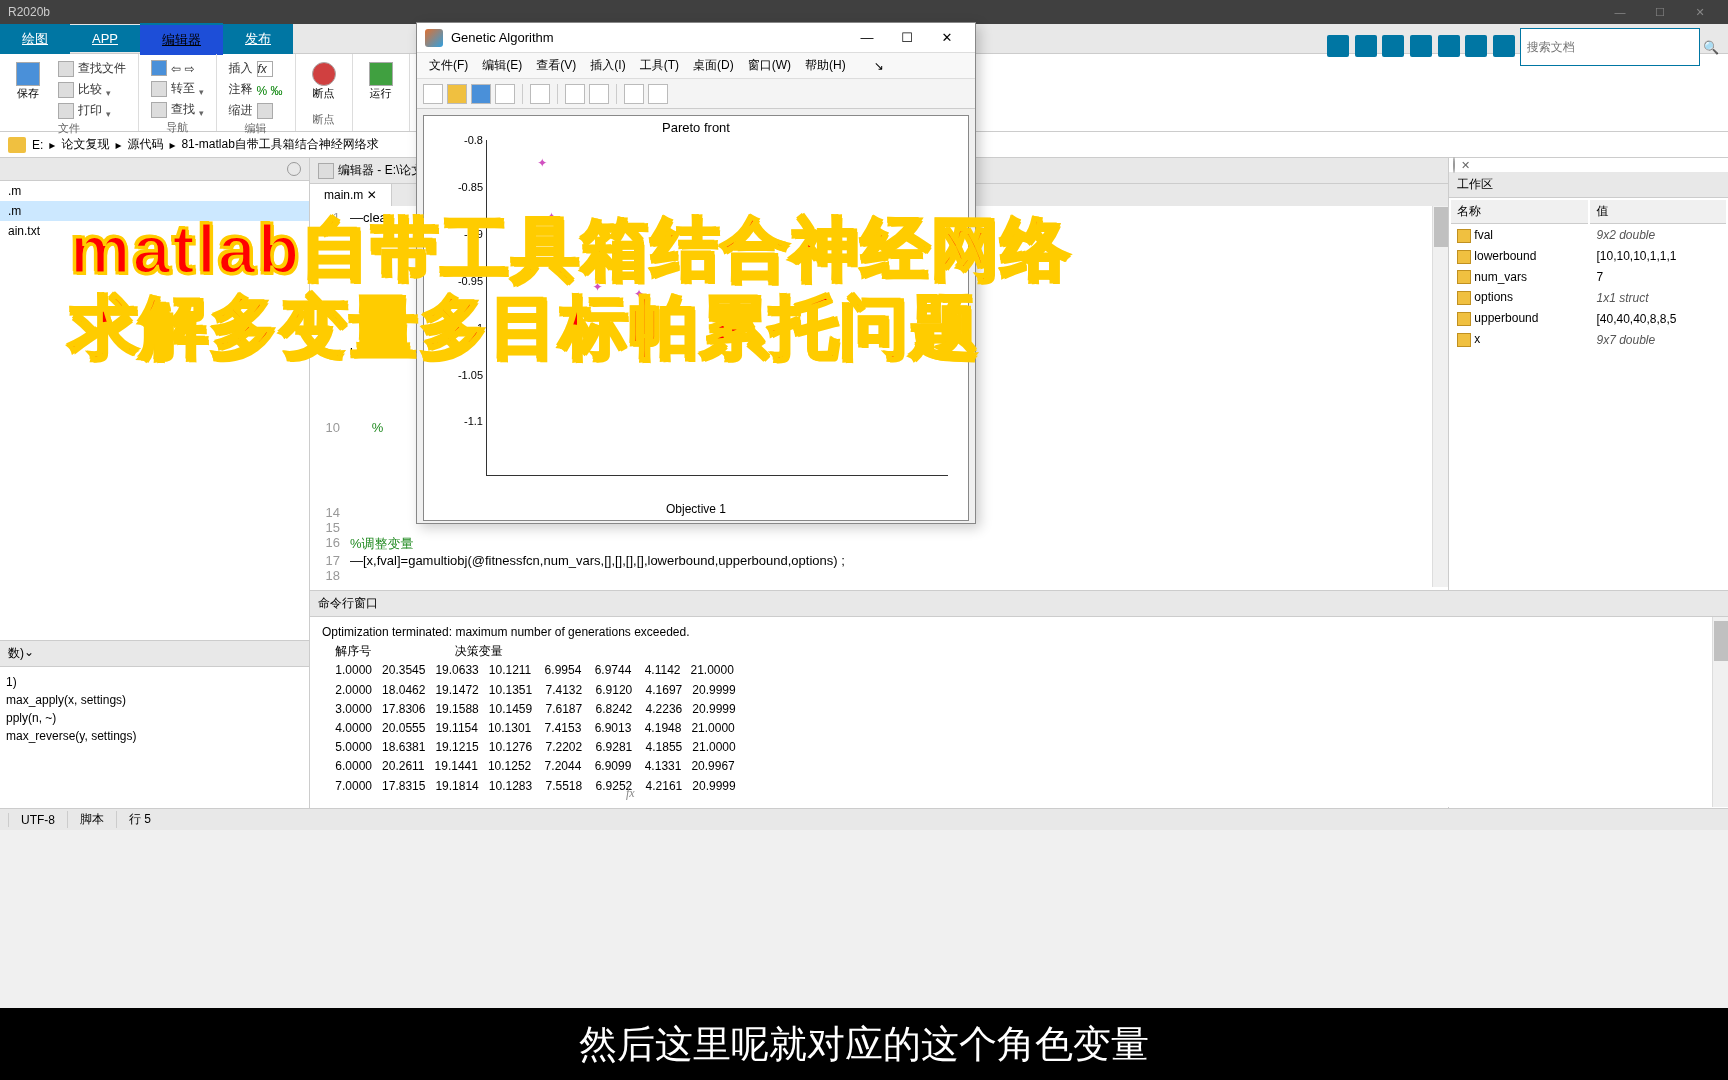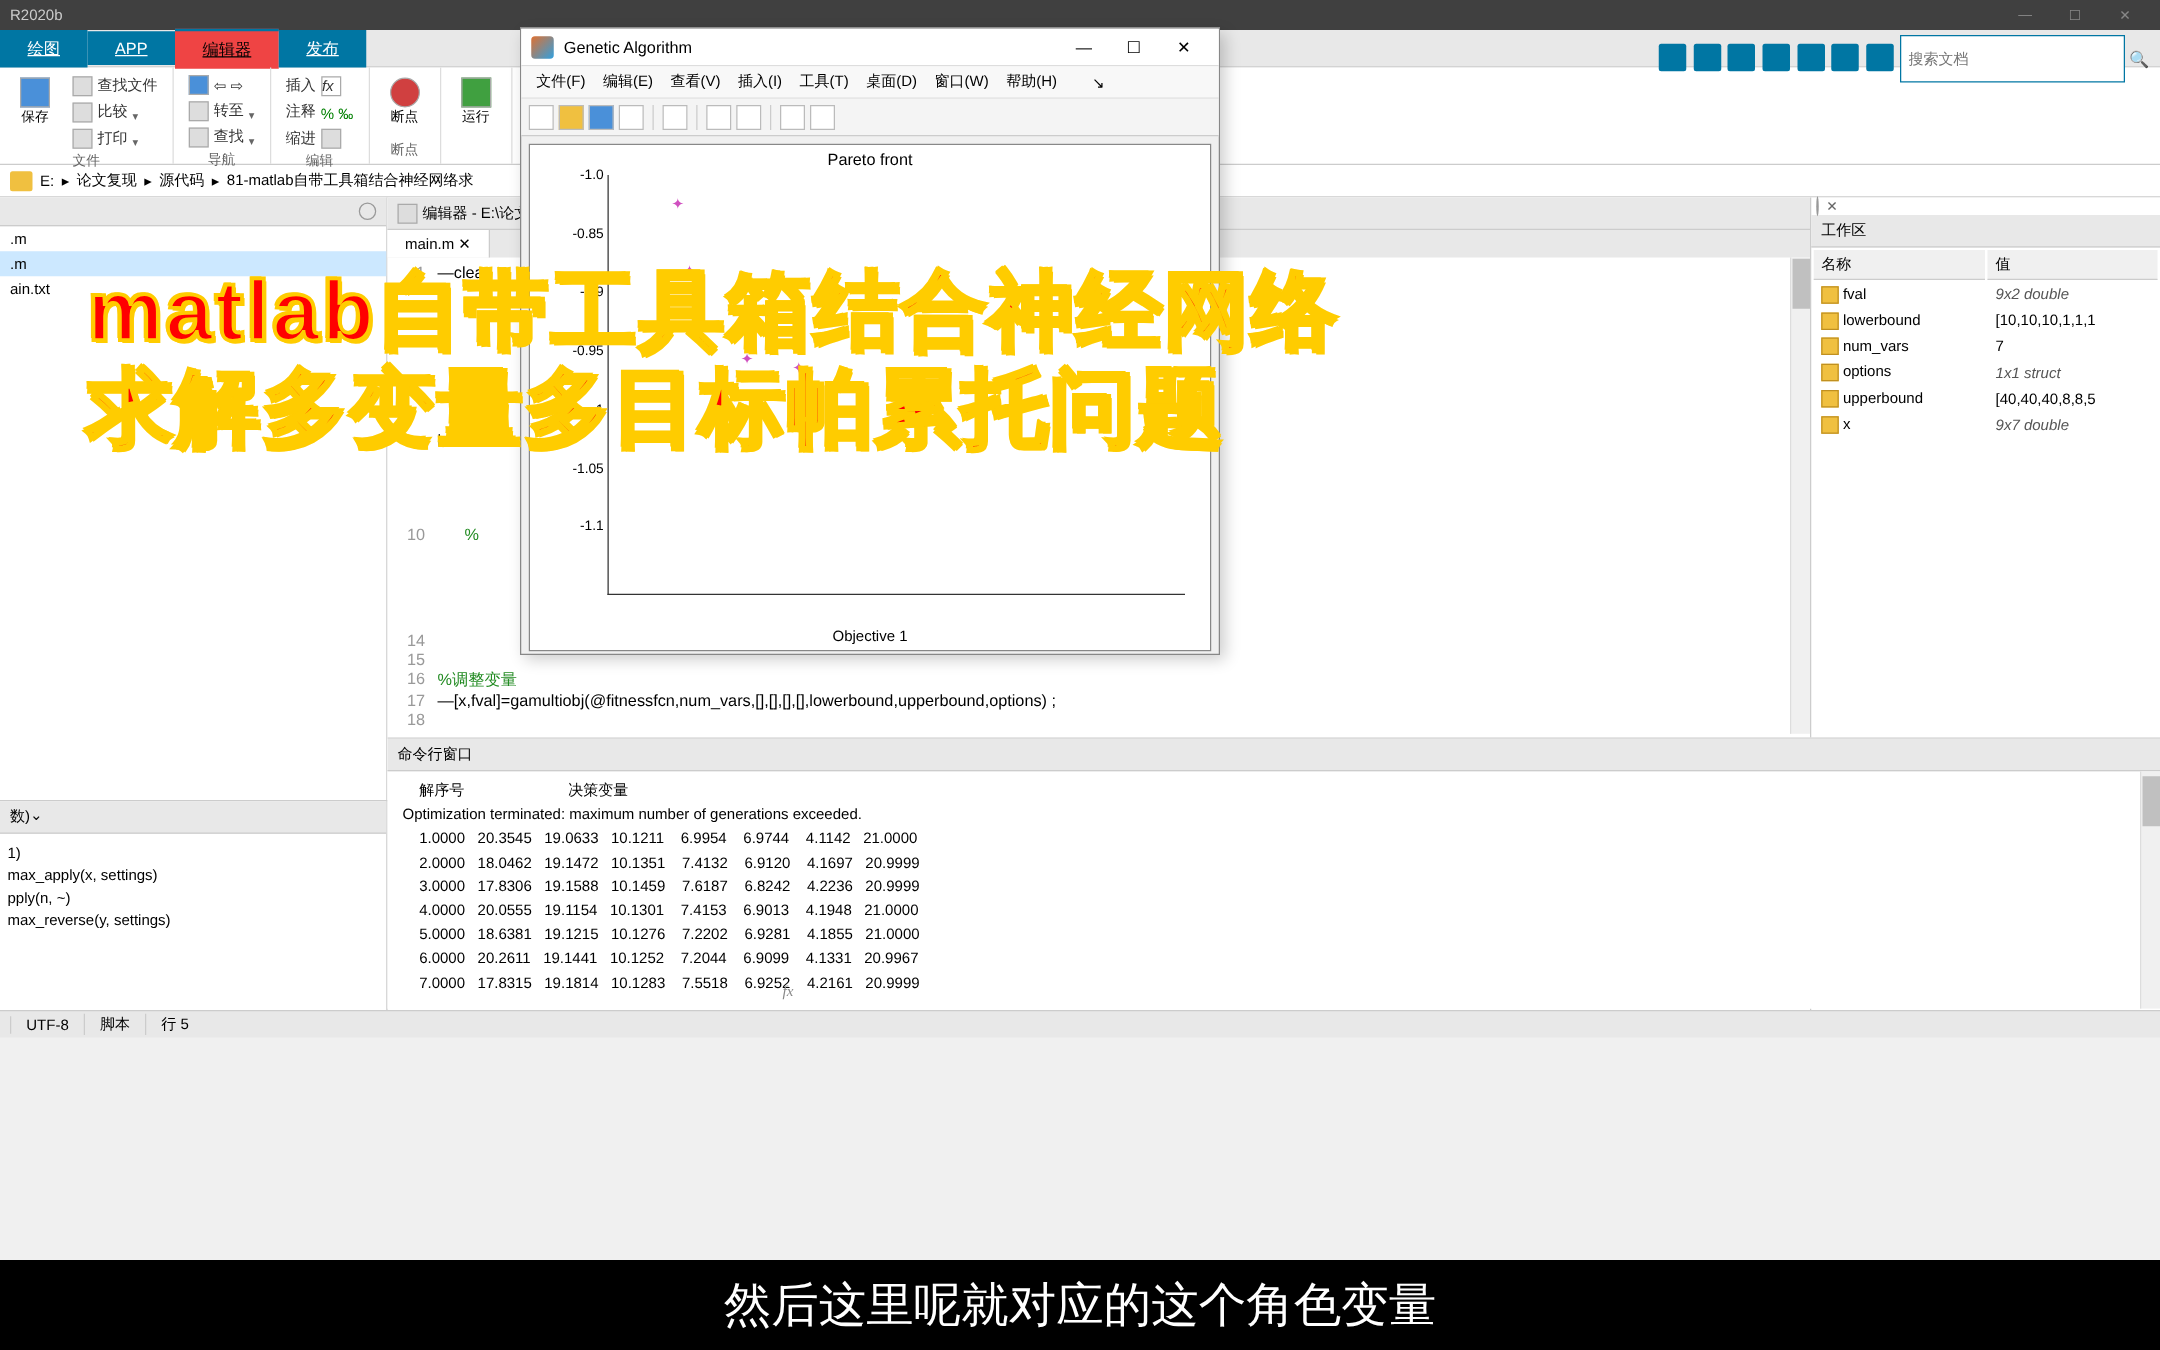--- a/index.html
+++ b/index.html
@@ -4,21 +4,21 @@
 <style>
 * { margin: 0; padding: 0; box-sizing: border-box; font-family: "Microsoft YaHei", "Segoe UI", sans-serif; }
 body { background: #f0f0f0; width: 1728px; height: 1080px; overflow: hidden; position: relative; }
 
 .titlebar { background: #404040; color: #ccc; height: 24px; display: flex; align-items: center; padding: 0 8px; font-size: 12px; }
 .titlebar .spacer { flex: 1; }
 .titlebar .wbtn { width: 40px; text-align: center; color: #888; font-size: 11px; }
 
 .ribbon-tabs { background: #e8e8e8; height: 30px; display: flex; align-items: center; font-size: 13px; border-bottom: 1px solid #ccc; }
 .ribbon-tab { padding: 6px 22px; cursor: pointer; text-decoration: underline; }
-.ribbon-tab.active { background: #ef4444; border-top: 2px solid #0076a3; }
+.ribbon-tab.active { background: #1d4ed8; border-top: 2px solid #0076a3; }
 .ribbon-tab.blue { background: #0076a3; color: #fff; }
 
 .search-bar { position: absolute; right: 8px; top: 28px; display: flex; align-items: center; gap: 4px; }
 .search-bar .icons span { display: inline-block; width: 22px; height: 22px; background: #0076a3; border-radius: 2px; margin: 0 1px; }
 .search-input { width: 180px; height: 38px; border: 1px solid #0076a3; padding: 0 6px; font-size: 12px; }
 
 .ribbon { background: #fff; height: 78px; display: flex; border-bottom: 1px solid #ccc; }
 .ribbon-group { border-right: 1px solid #ddd; padding: 4px 8px; display: flex; flex-direction: column; font-size: 11px; }
 .ribbon-group .label { text-align: center; color: #666; margin-top: auto; }
 .rbtn { display: flex; align-items: flex-end; gap: 4px; padding: 2px 4px; font-size: 12px; color: #333; }
@@ -313,22 +313,22 @@
   </div>
 </div>
 
 <div class="cmd-window" style="position:absolute;left:310px;right:0;top:590px;">
   <div class="cmd-hdr">
       <span>命令行窗口</span>
       <span class="spacer"></span>
       <span class="circ"></span>
     </div>
   <div class="cmd-body">
+    <div class="cmd-line">Optimization terminated: maximum number of generations exceeded.</div>
     <div class="cmd-line">    解序号                         决策变量</div>
-    <div class="cmd-line">Optimization terminated: maximum number of generations exceeded.</div>
     <div class="cmd-line">    1.0000   20.3545   19.0633   10.1211    6.9954    6.9744    4.1142   21.0000</div>
     <div class="cmd-line">    2.0000   18.0462   19.1472   10.1351    7.4132    6.9120    4.1697   20.9999</div>
     <div class="cmd-line">    3.0000   17.8306   19.1588   10.1459    7.6187    6.8242    4.2236   20.9999</div>
     <div class="cmd-line">    4.0000   20.0555   19.1154   10.1301    7.4153    6.9013    4.1948   21.0000</div>
     <div class="cmd-line">    5.0000   18.6381   19.1215   10.1276    7.2202    6.9281    4.1855   21.0000</div>
     <div class="cmd-line">    6.0000   20.2611   19.1441   10.1252    7.2044    6.9099    4.1331   20.9967</div>
     <div class="cmd-line">    7.0000   17.8315   19.1814   10.1283    7.5518    6.9252    4.2161   20.9999</div>
     <div class="scroll-v">
         <div class="thumb" style="margin-top:4px;"></div>
       </div>
@@ -374,21 +374,21 @@
     <span class="tb-sep"></span>
     <span class="tb-icon"></span>
     <span class="tb-icon"></span>
     <span class="tb-sep"></span>
     <span class="tb-icon"></span>
     <span class="tb-icon"></span>
   </div>
   <div class="fig-plot">
     <div class="plot-title">Pareto front</div>
     <div class="axes">
-      <div class="ytick" style="top:0%;">-1.0</div>
+      <div class="ytick" style="top:0%;">-0.8</div>
       <div class="ytick" style="top:14%;">-0.85</div>
       <div class="ytick" style="top:28%;">-0.9</div>
       <div class="ytick" style="top:42%;">-0.95</div>
       <div class="ytick" style="top:56%;">-1</div>
       <div class="ytick" style="top:70%;">-1.05</div>
       <div class="ytick" style="top:84%;">-1.1</div>
       <span class="star" style="left:12%;top:7%;">✦</span>
       <span class="star" style="left:14%;top:23%;">✦</span>
       <span class="star" style="left:15%;top:34%;">✦</span>
       <span class="star" style="left:24%;top:44%;">✦</span>

